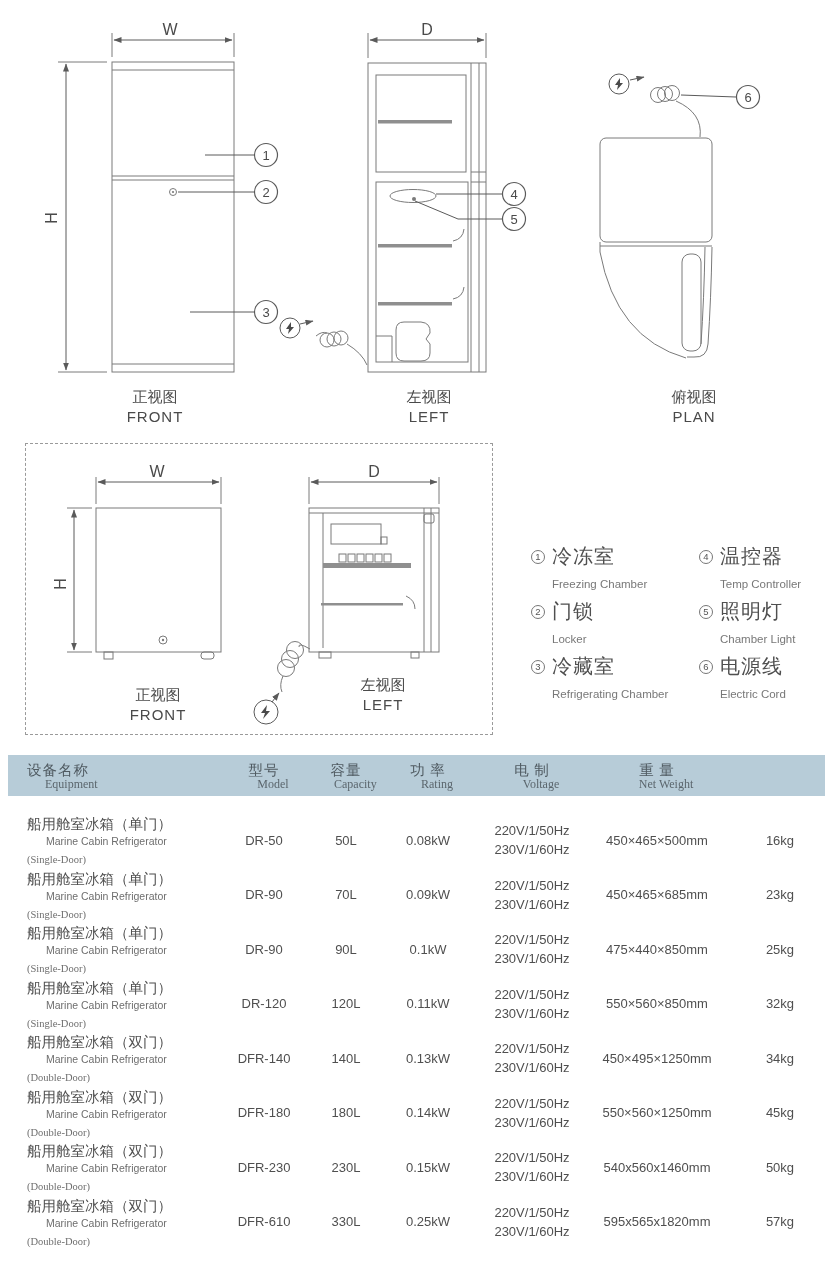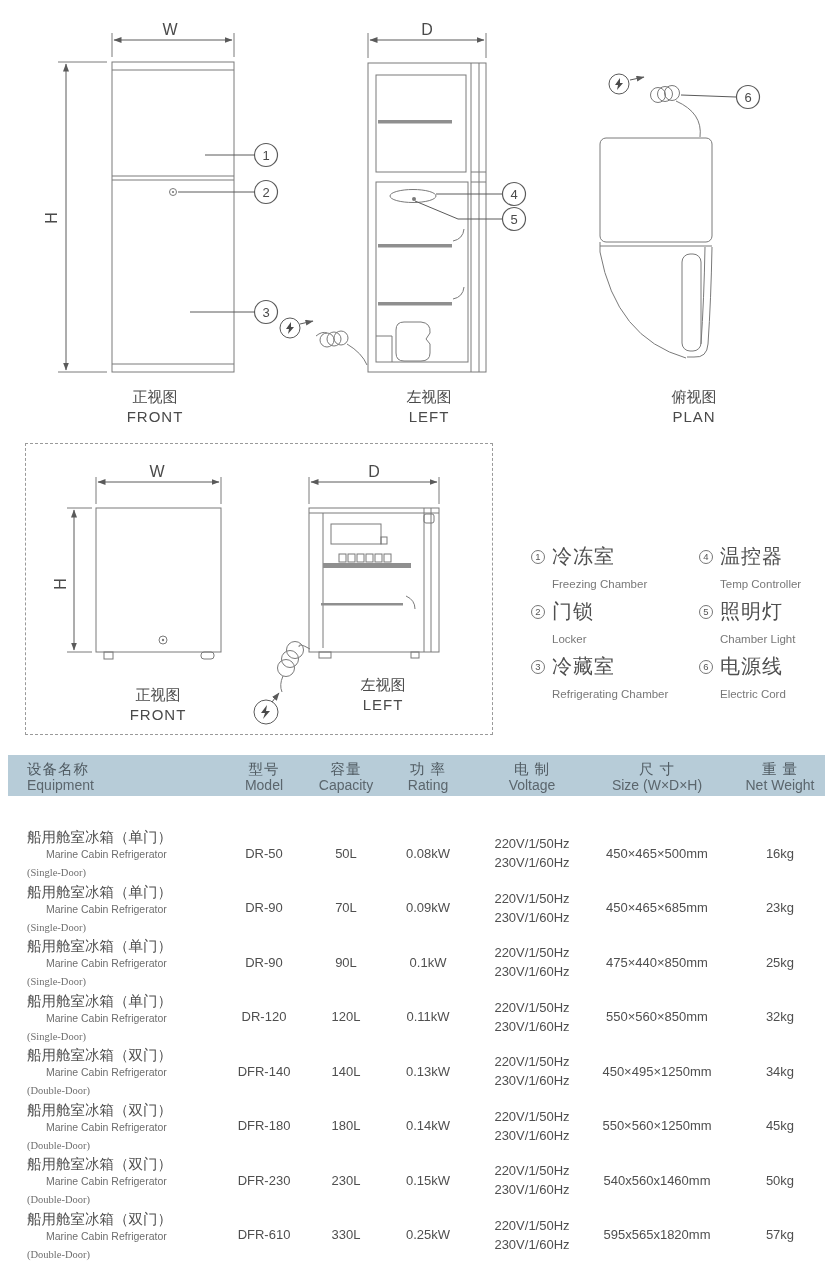--- a/index.html
+++ b/index.html
@@ -28,26 +28,26 @@
   .legend-item { }
   .legend-line1 { display:flex; align-items:center; gap:7px; }
   .lnum { width:14px; height:14px; border:1px solid #777; border-radius:50%; display:inline-flex; align-items:center; justify-content:center; font-size:9.5px; color:#555; flex:0 0 auto; }
   .lzh { font-size:20px; color:#4f4f4f; letter-spacing:1px;text-align:right; }
   .len { font-size:11.5px; color:#787878; margin:8px 0 0 21px; }
 
   
   .spec-table { position:absolute; left:0; top:755px; width:830px; }
   .thead-bg { position:absolute; left:8px; top:0; width:817px; height:41px; background:#b7ccd8; }
   .tgrid { display:grid; grid-template-columns:212px 104px 60px 104px 104px 146px 100px; }
-  .thead { position:relative; height:43px; align-items:center; }
+  .thead { position:relative; height:43px; align-items:center;font-family:Liberation Serif, serif; }
   .hcell { text-align:center; line-height:1.15; padding-top:1px; }
   .h-equip { text-align:left; padding-left:27px; }
   .hzh { font-size:14.5px; color:#4f5a61; letter-spacing:1px; }
-  .hen { font-size:14px; color:#5b666d; }
-  .tbody { margin-top:28px; }
+  .hen { font-size:12px; color:#5b666d;margin-left:18px; }
+  .tbody { margin-top:15px; }
   .trow { height:54.5px; align-items:center; }
   .c-cell { text-align:center; font-size:13px; color:#4f4f4f; }
   .c-equip { padding-left:27px; }
   .eq-zh { font-size:14.5px; color:#4f4f4f; }
   .eq-en { font-size:10.5px; color:#6e6e6e; margin-top:1px;padding-left:19px; }
   .eq-sub { font-size:10.5px; color:#6e6e6e; margin-top:7px;font-family:Liberation Serif, serif; }
   .c-volt div { line-height:19px; }
 </style>
 </head>
 <body>
@@ -314,24 +314,20 @@
       </div>
       <div class="hcell">
         <div class="hzh">功 率</div>
           <div class="hen">Rating</div>
       </div>
       <div class="hcell">
         <div class="hzh">电 制</div>
           <div class="hen">Voltage</div>
       </div>
       <div class="hcell">
-        <div class="hzh">尺 寸</div>
-          <div class="hen">Size (W×D×H)</div>
-      </div>
-      <div class="hcell">
         <div class="hzh">重 量</div>
           <div class="hen">Net Weight</div>
       </div>
     </div>
 
     <div class="tbody">
 
       <div class="tgrid trow">
         <div class="c-equip">
           <div class="eq-zh">船用舱室冰箱（单门）</div>

